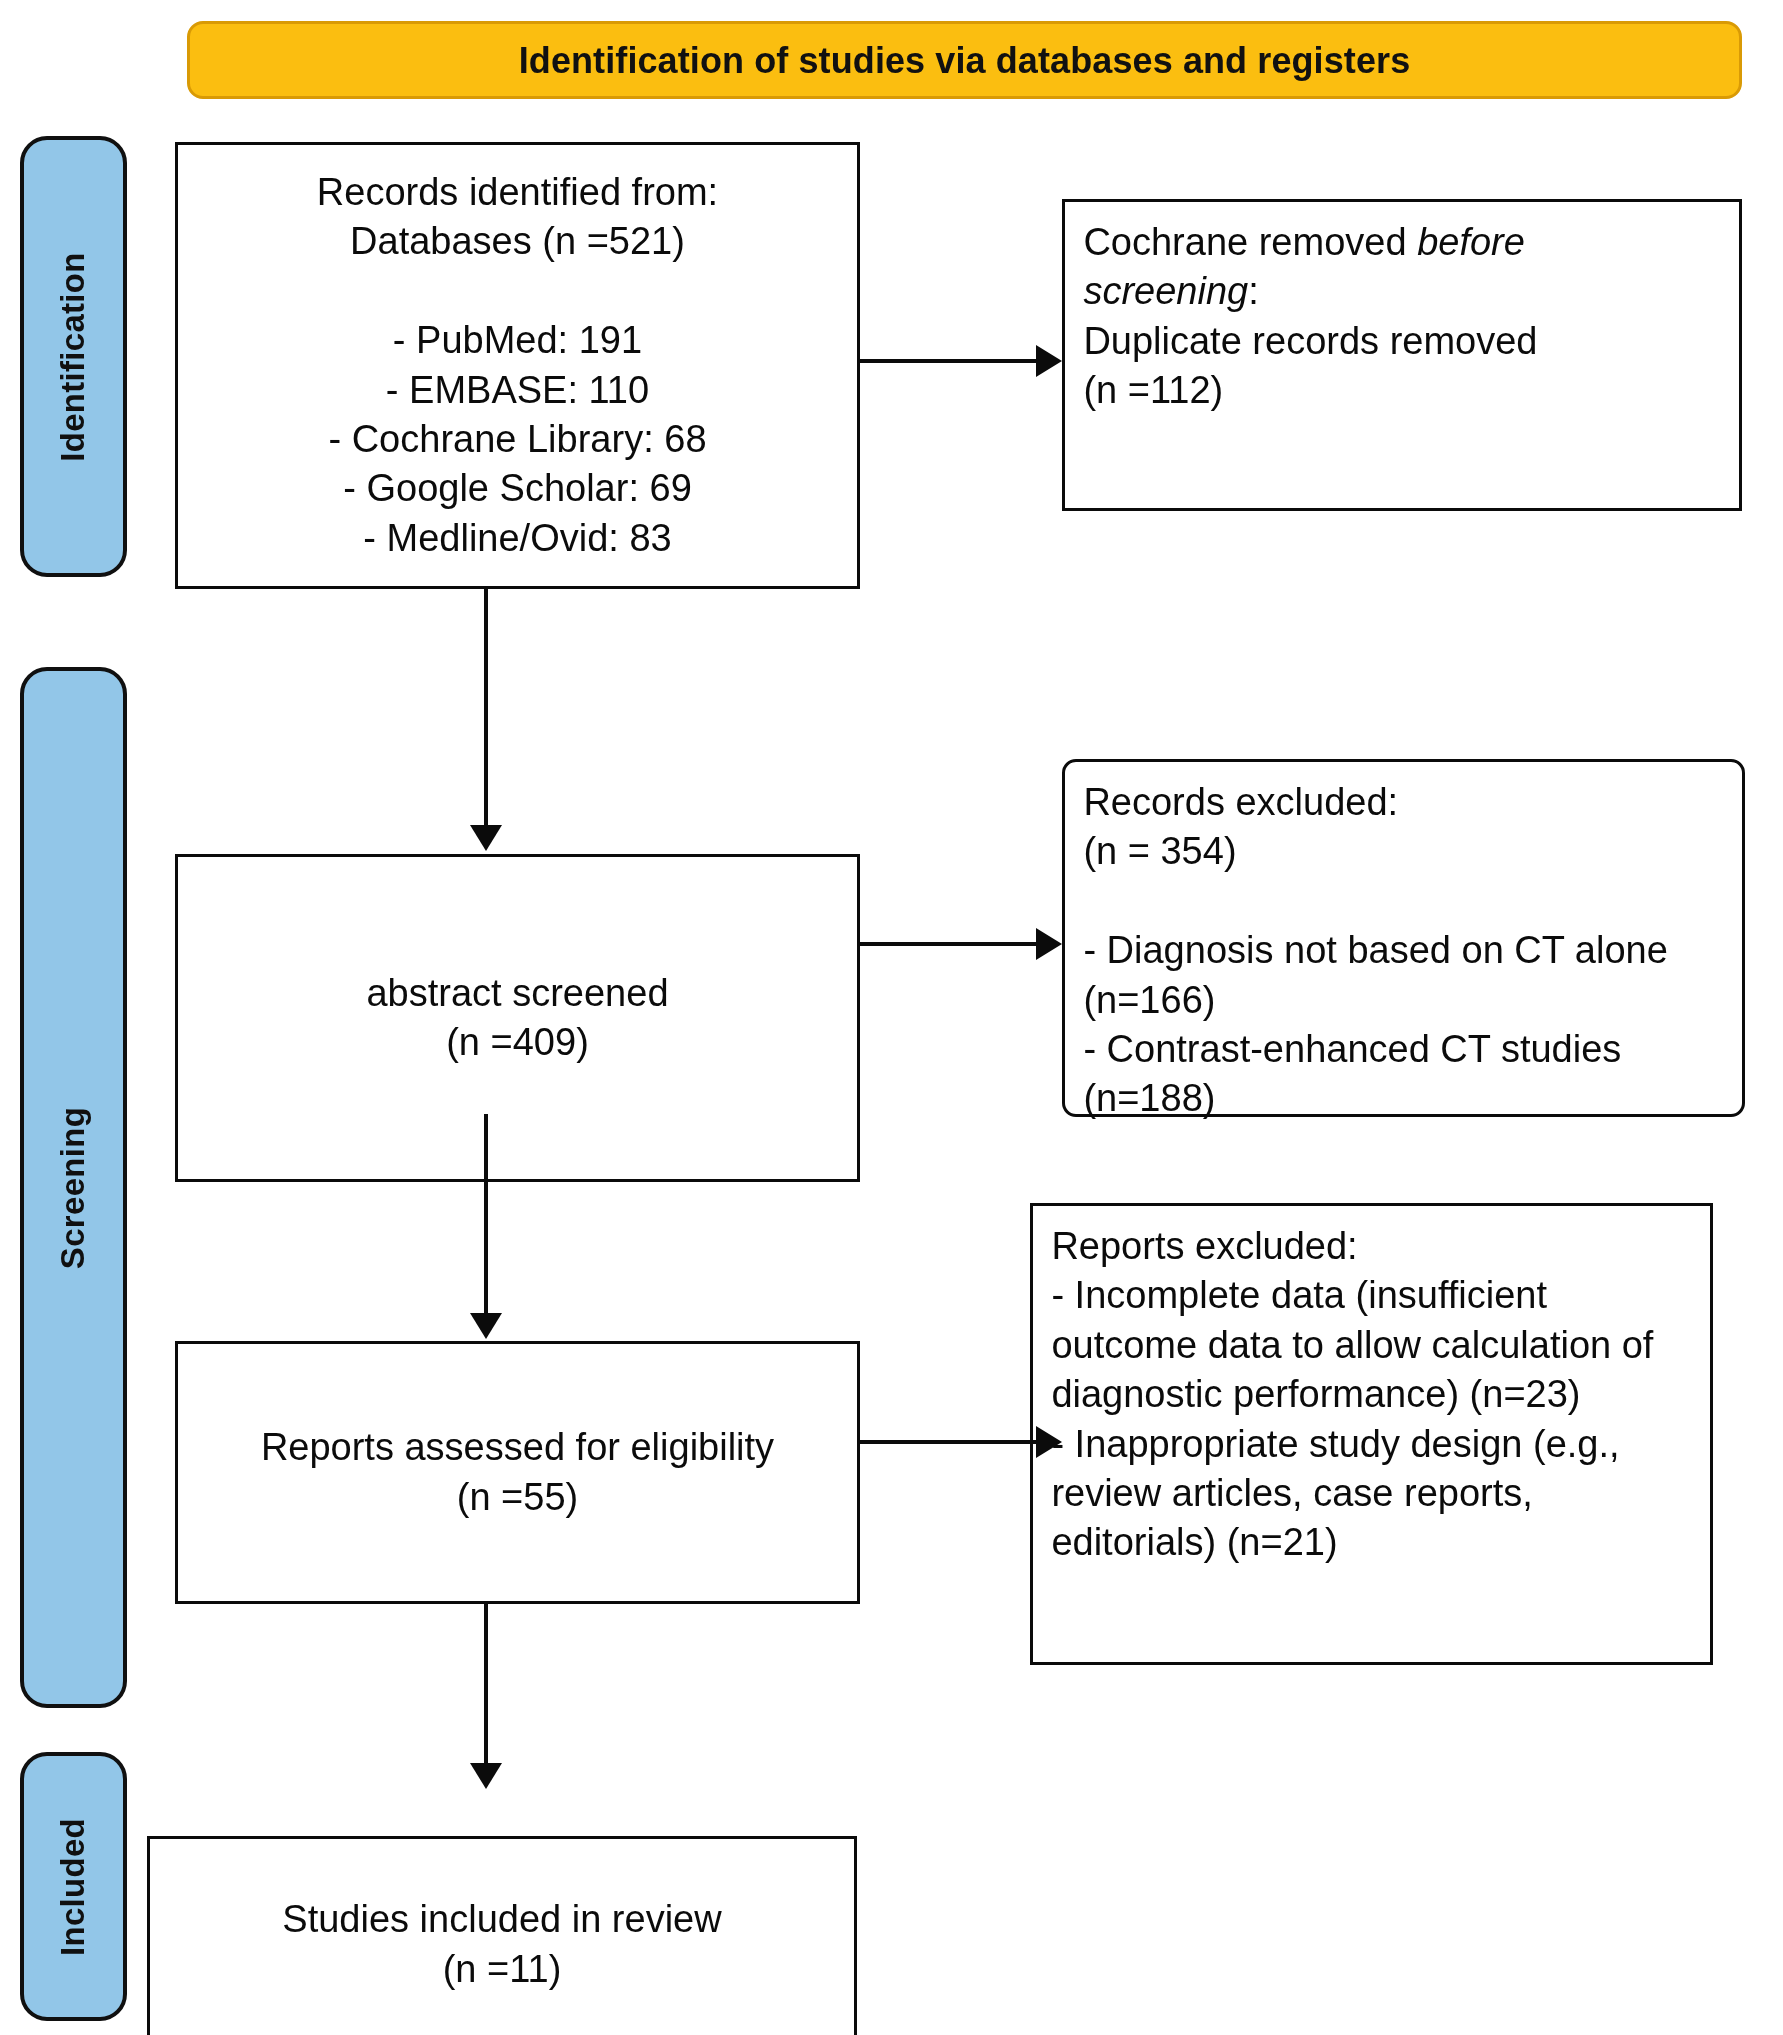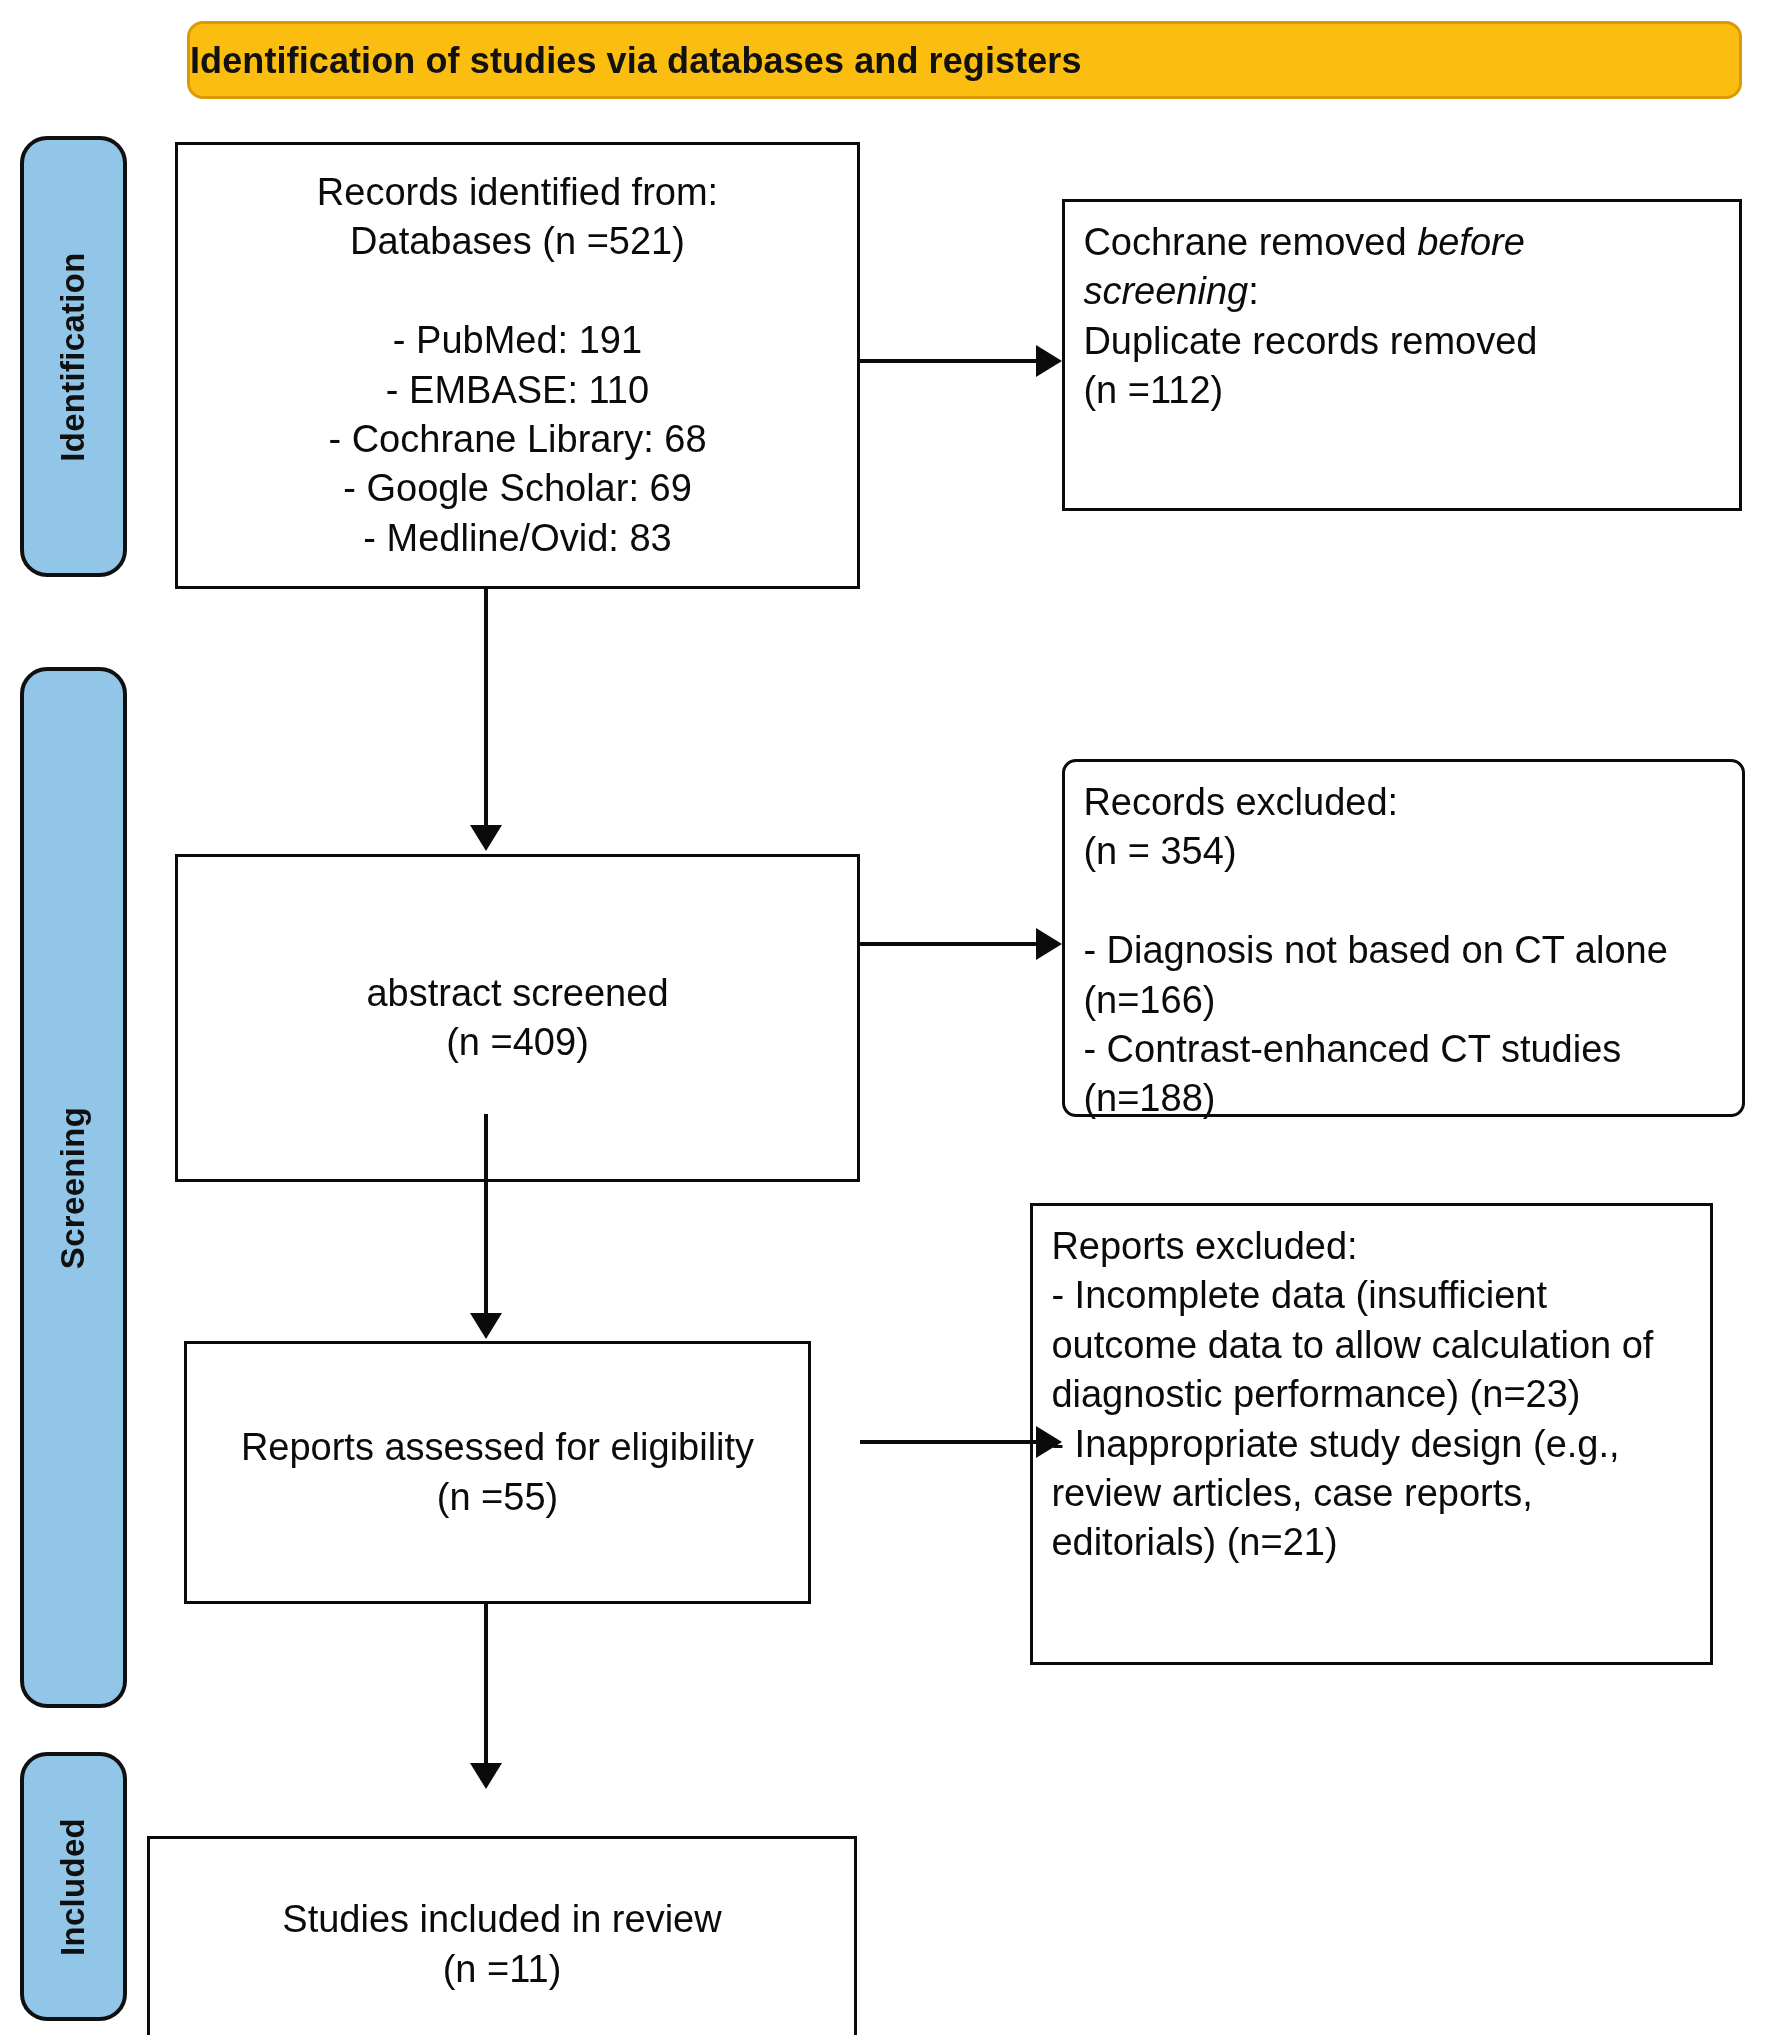--- a/index.html
+++ b/index.html
@@ -25,21 +25,21 @@
     left: 187px;
     top: 21.4px;
     width: 1555px;
     height: 78px;
     background: #FBBE10;
     border: 3.7px solid #D99A05;
     border-radius: 16px;
     box-sizing: border-box;
     display: flex;
     align-items: center;
-    justify-content: flex-start;
+    justify-content: center;
   }
   .header-banner .title {
     font-size: 36px;
     font-weight: bold;
     color: #111111;
     letter-spacing: 0.1px;
     text-align: center;
     line-height: 1.1;
   }
 
@@ -81,21 +81,21 @@
     line-height: 1.30;
     color: #0b0b0b;
     white-space: pre-wrap;
   }
   .center-box .txt { text-align: center; }
   .left-box   .txt { text-align: left; }
 
   
   #box-identified  { left: 175px; top: 142px;  width: 685px; height: 447px; }
   #box-screened    { left: 175px; top: 854px; width: 685px; height: 328px; }
-  #box-eligibility { left: 184px; top: 1341px; width: 627px; height: 263px; }
+  #box-eligibility { left: 175px; top: 1341px; width: 685px; height: 263px; }
   #box-included    { left: 147px; top: 1836px; width: 710px; height: 217px; }
 
   #box-identified .txt,
   #box-screened .txt,
   #box-eligibility .txt,
   #box-included .txt { display: flex; flex-direction: column; justify-content: center; height: 100%; }
 
   
   #box-removed   { left: 1062px; top: 199px;  width: 680px; height: 312px; }
   #box-rec-excl  { left: 1062px; top: 759px; width: 683px; height: 358px; border-radius: 14px; }

